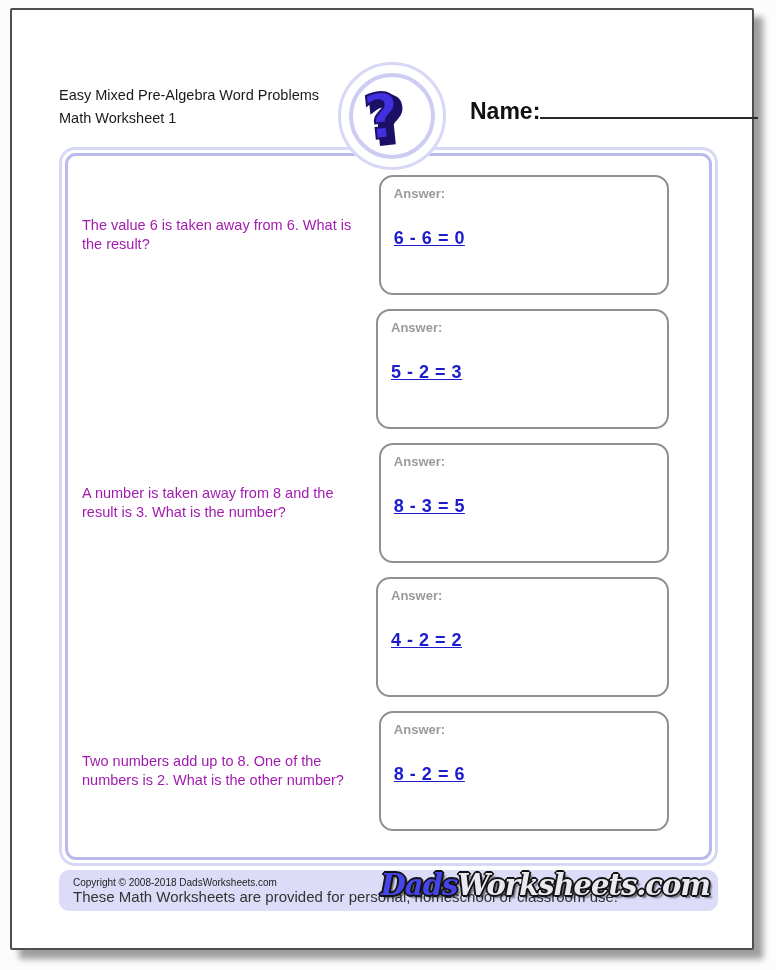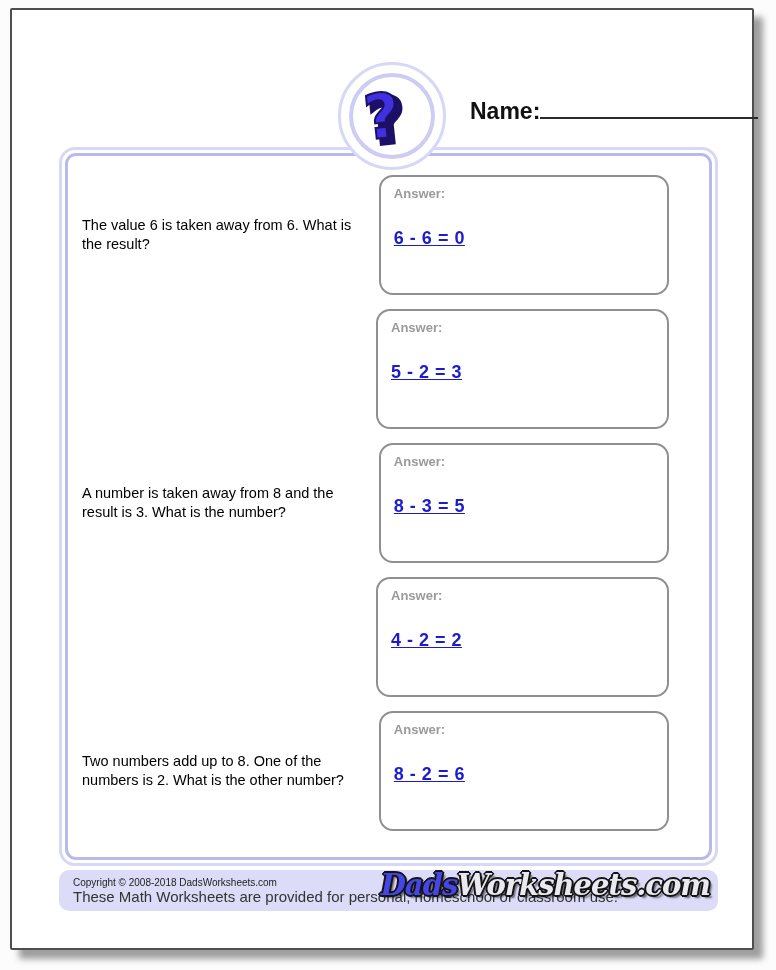--- a/index.html
+++ b/index.html
@@ -28,21 +28,21 @@
   .q-front { color:#4030e0; -webkit-text-stroke:2px #1c1066; }
 
   
   .panel { position:absolute; left:47px; top:137px; width:659px; height:719px;
            border:3px solid #d7d7f6; border-radius:16px; }
   .panel-inner { position:absolute; left:3px; top:3px; right:3px; bottom:3px;
            border:3px solid #b9b9ec; border-radius:11px; padding-top:19px; }
 
   .row { display:flex; height:120px; margin-bottom:14px; }
   .q-text { margin-left:14px; width:300px; display:flex; align-items:center;
-            font-size:14.5px; line-height:19.5px; color:#000000; padding-right:10px; }
+            font-size:14.5px; line-height:19.5px; color:#a21caf; padding-right:10px; }
   .abox { margin-left:auto; margin-right:40px; width:293px; height:120px;
           border:2px solid #909090; border-radius:14px; background:#fff; padding:9px 13px; }
   .alabel { font-size:13px; font-weight:bold; color:#9a9a9a; }
   .avalue { margin-top:27px; font-size:18px; font-weight:bold; color:#1c1cce; letter-spacing:0.5px;text-decoration:underline; }
 
   
   .footer-bar { position:absolute; left:47px; top:860px; width:659px; height:41px;
                 background:#dcdcf8; border-radius:10px; }
   .copy { position:absolute; left:14px; top:6px; }
   .copy-l1 { font-size:10px; line-height:14px; color:#222; }
@@ -53,20 +53,24 @@
                          -1px -1px #141414, 1px -1px #141414, -1px 1px #141414, 1px 1px #141414,
                          3px 3px 2px rgba(0,0,0,0.55); }
   .dw-dads { color:#4545e8;margin-left:38px; }
   .dw-rest { color:#e9e9ef; }
 </style>
 </head>
 <body>
 
 <div class="sheet">
 
+  <div class="title-block">
+    <div>Easy Mixed Pre-Algebra Word Problems</div>
+    <div>Math Worksheet 1</div>
+  </div>
 
   <div class="logo">
     <div class="logo-inner">
       <div class="qwrap">
         <span class="q-back">?</span>
         <span class="q-front">?</span>
       </div>
     </div>
   </div>
 

